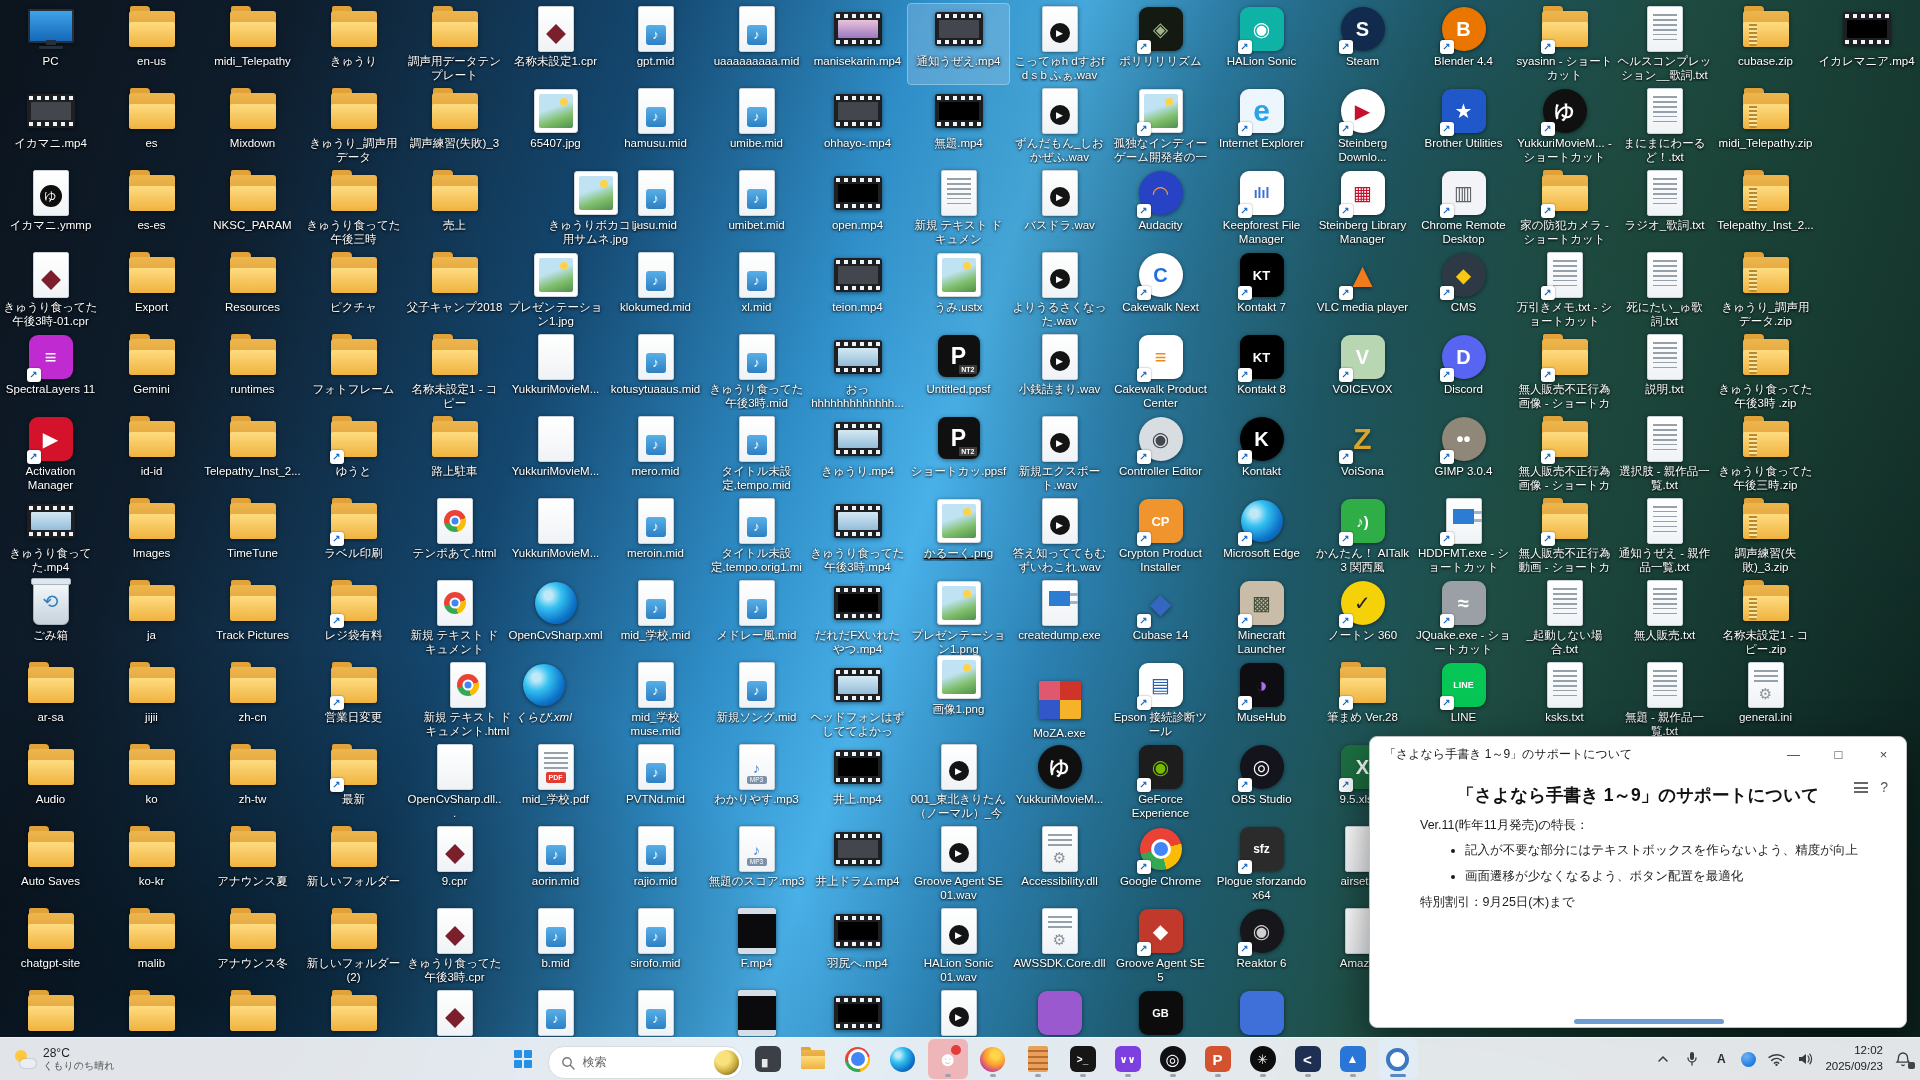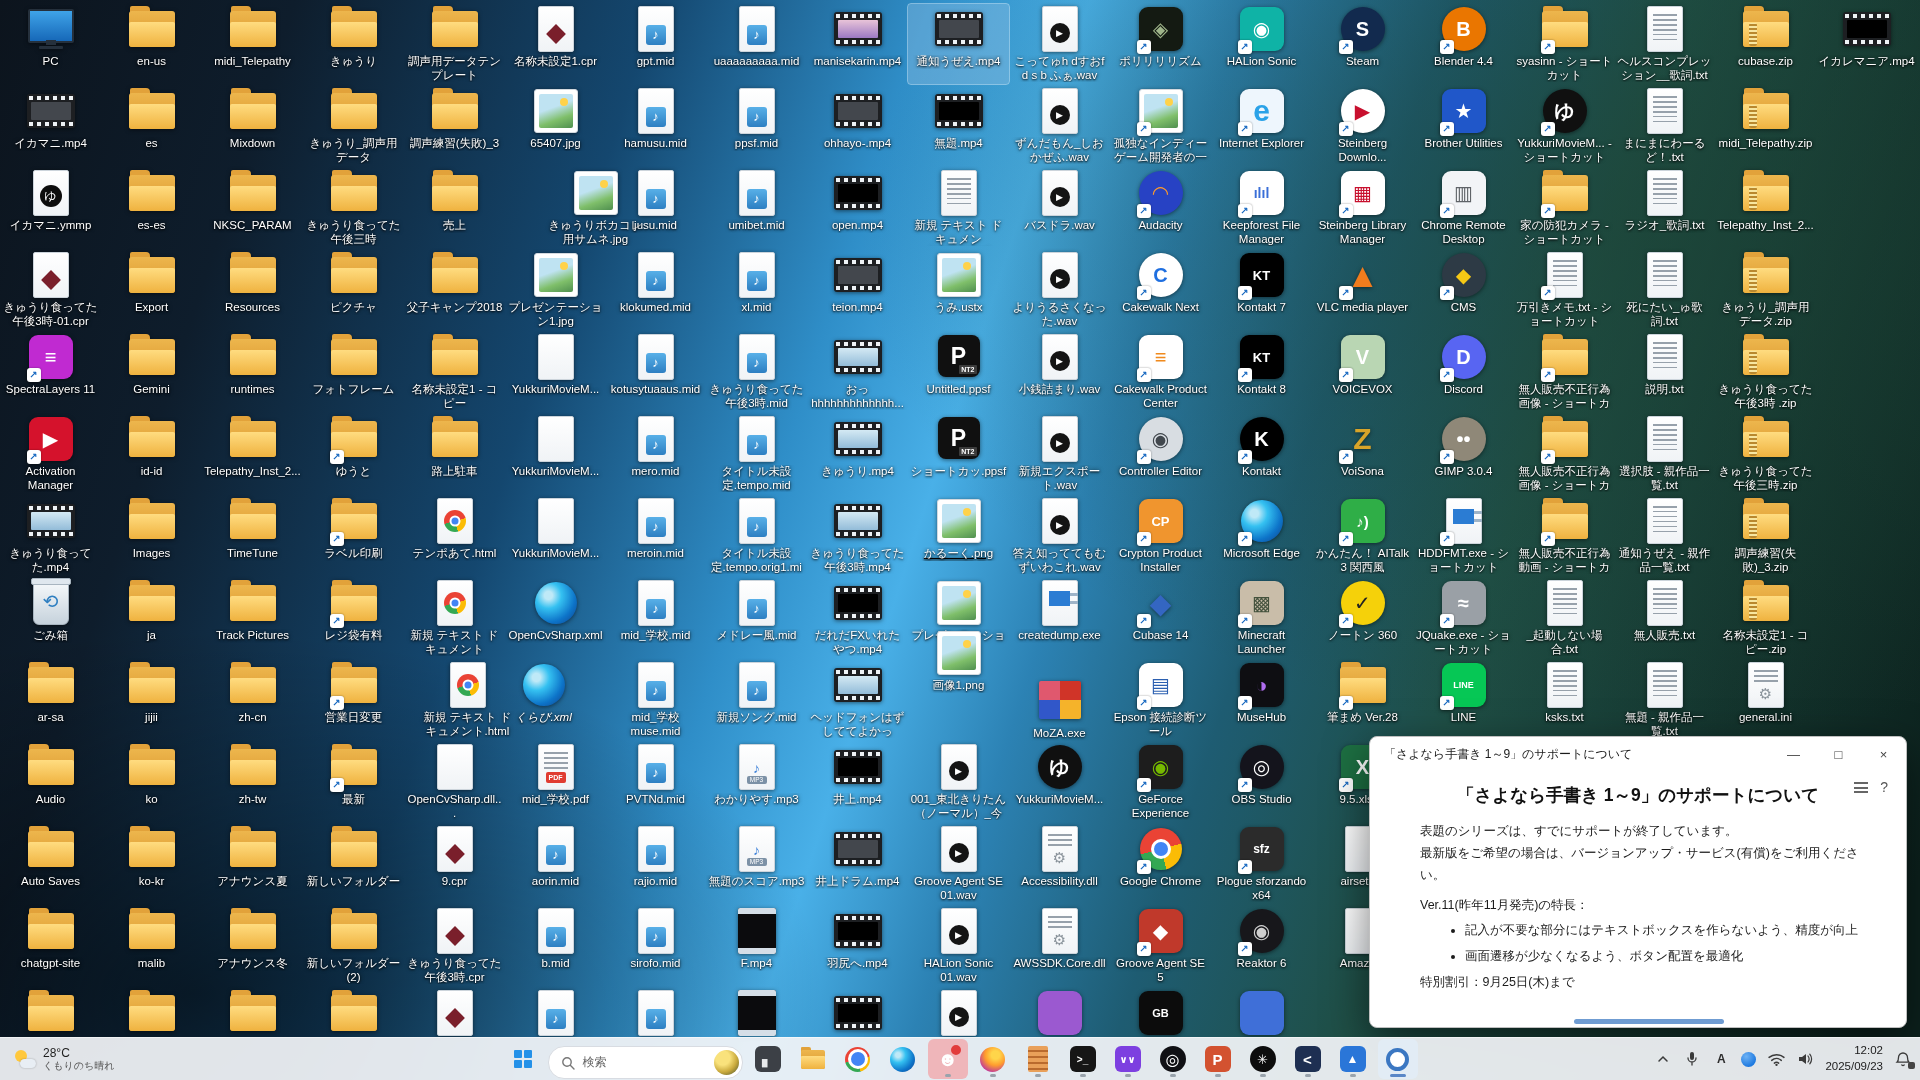--- a/index.html
+++ b/index.html
@@ -367,21 +367,21 @@
           </span>
         </div>
         <div class="lbl">hamusu.mid</div>
       </div>
       <div class="cell" style="left: 706px; top: 86px;">
         <div class="ic">
           <span class="pg">
             <span class="gmid">♪</span>
           </span>
         </div>
-        <div class="lbl">ppsf.mid</div>
+        <div class="lbl">umibe.mid</div>
       </div>
       <div class="cell" style="left: 807px; top: 86px;">
         <div class="ic">
           <span class="film film">
             <span class="scr"></span>
           </span>
         </div>
         <div class="lbl">ohhayo-.mp4</div>
       </div>
       <div class="cell" style="left: 908px; top: 86px;">
@@ -1420,21 +1420,21 @@
         <div class="lbl">新規ソング.mid</div>
       </div>
       <div class="cell" style="left: 807px; top: 660px;">
         <div class="ic">
           <span class="film filmi">
             <span class="scr"></span>
           </span>
         </div>
         <div class="lbl">ヘッドフォンはずしててよかっt.mp4</div>
       </div>
-      <div class="cell" style="left: 908px; top: 628px; text-align: center;">
+      <div class="cell" style="left: 908px; top: 652px; text-align: center;">
         <div class="ic">
           <span class="imgic"></span>
         </div>
         <div class="lbl">画像1.png</div>
       </div>
       <div class="cell" style="left: 1009px; top: 676px; text-align: center;">
         <div class="ic">
           <span class="moza"></span>
         </div>
         <div class="lbl">MoZA.exe</div>
@@ -1956,24 +1956,20 @@
         <span class="dbtn">—</span>
         <span class="dbtn">□</span>
         <span class="dbtn">×</span>
       </div>
     </div>
     <div class="dtools">
       <span class="ico-list"></span>
       <span>?</span>
     </div>
     <div class="dhead">「さよなら手書き 1～9」のサポートについて</div>
-    <div class="dbody">
-      <span>表題のシリーズは、すでにサポートが終了しています。</span><br>
-      <span>最新版をご希望の場合は、バージョンアップ・サービス(有償)をご利用ください。</span>
-    </div>
     <div class="dfeat">Ver.11(昨年11月発売)の特長：</div>
     <ul class="dlist">
         <li>記入が不要な部分にはテキストボックスを作らないよう、精度が向上</li>
         <li>画面遷移が少なくなるよう、ボタン配置を最適化</li>
       </ul>
     <div class="dfoot">特別割引：9月25日(木)まで</div>
     <div class="hthumb"></div>
   </div>
 
   <div class="taskbar">

